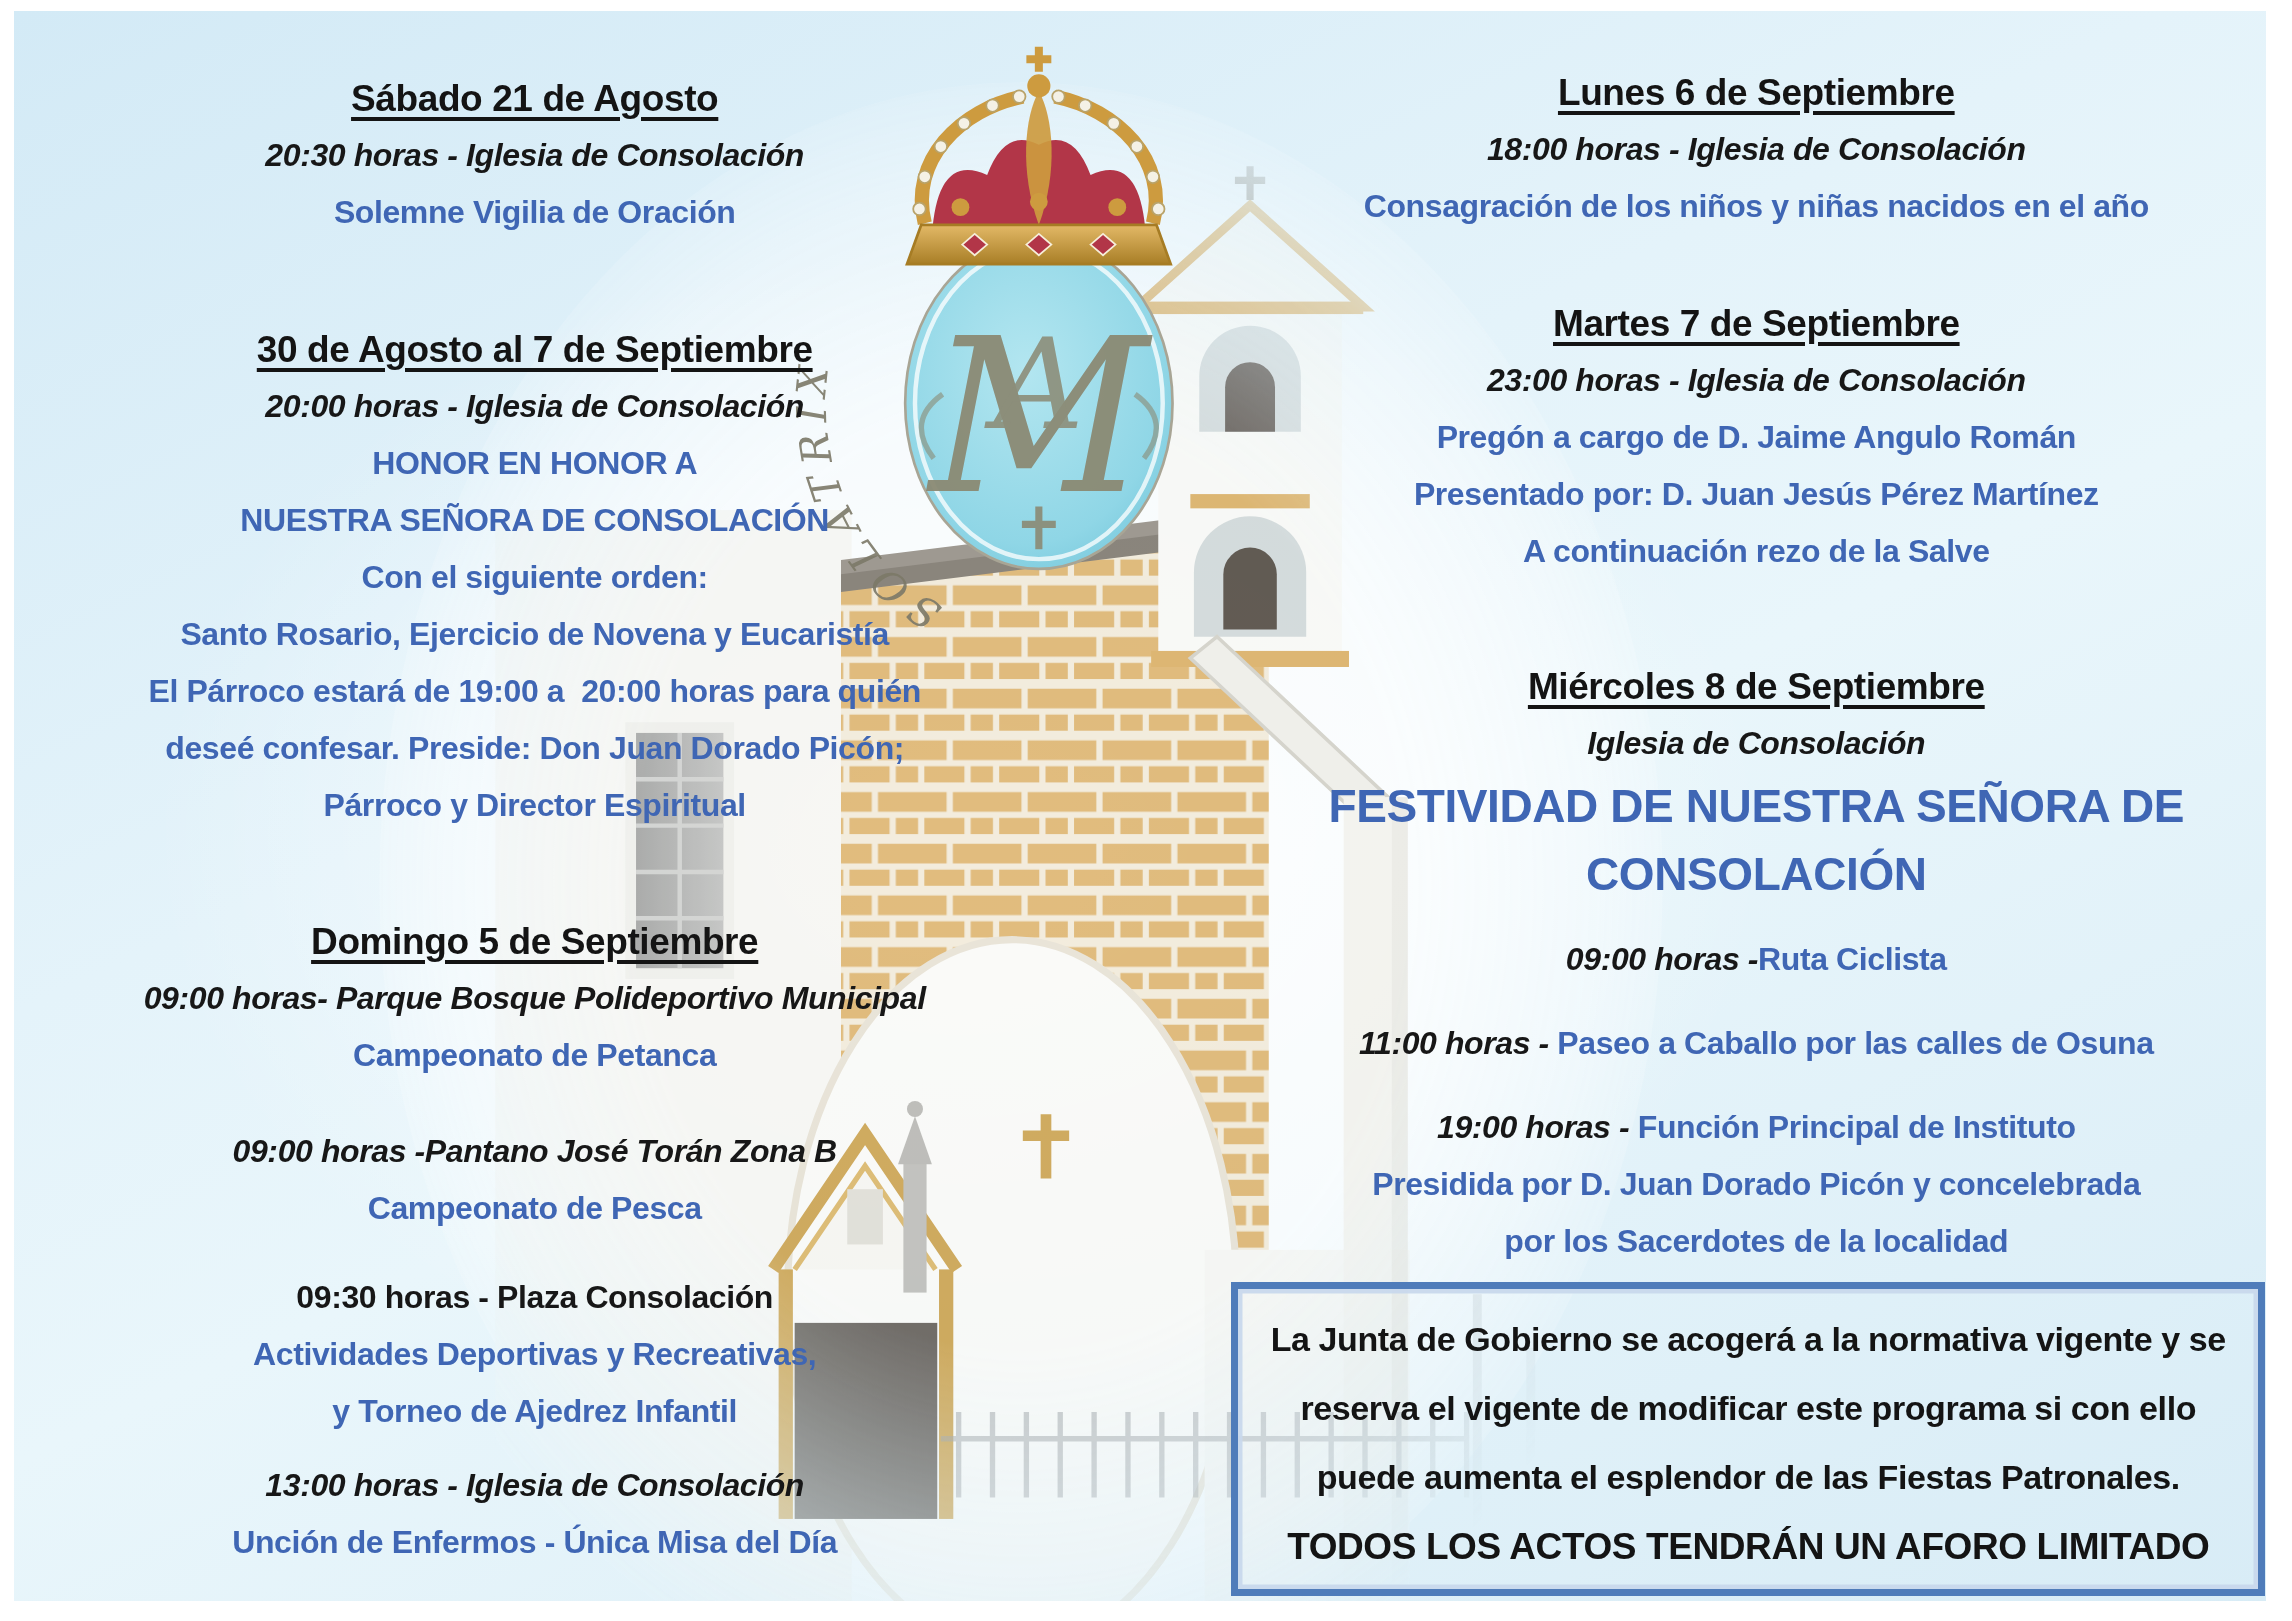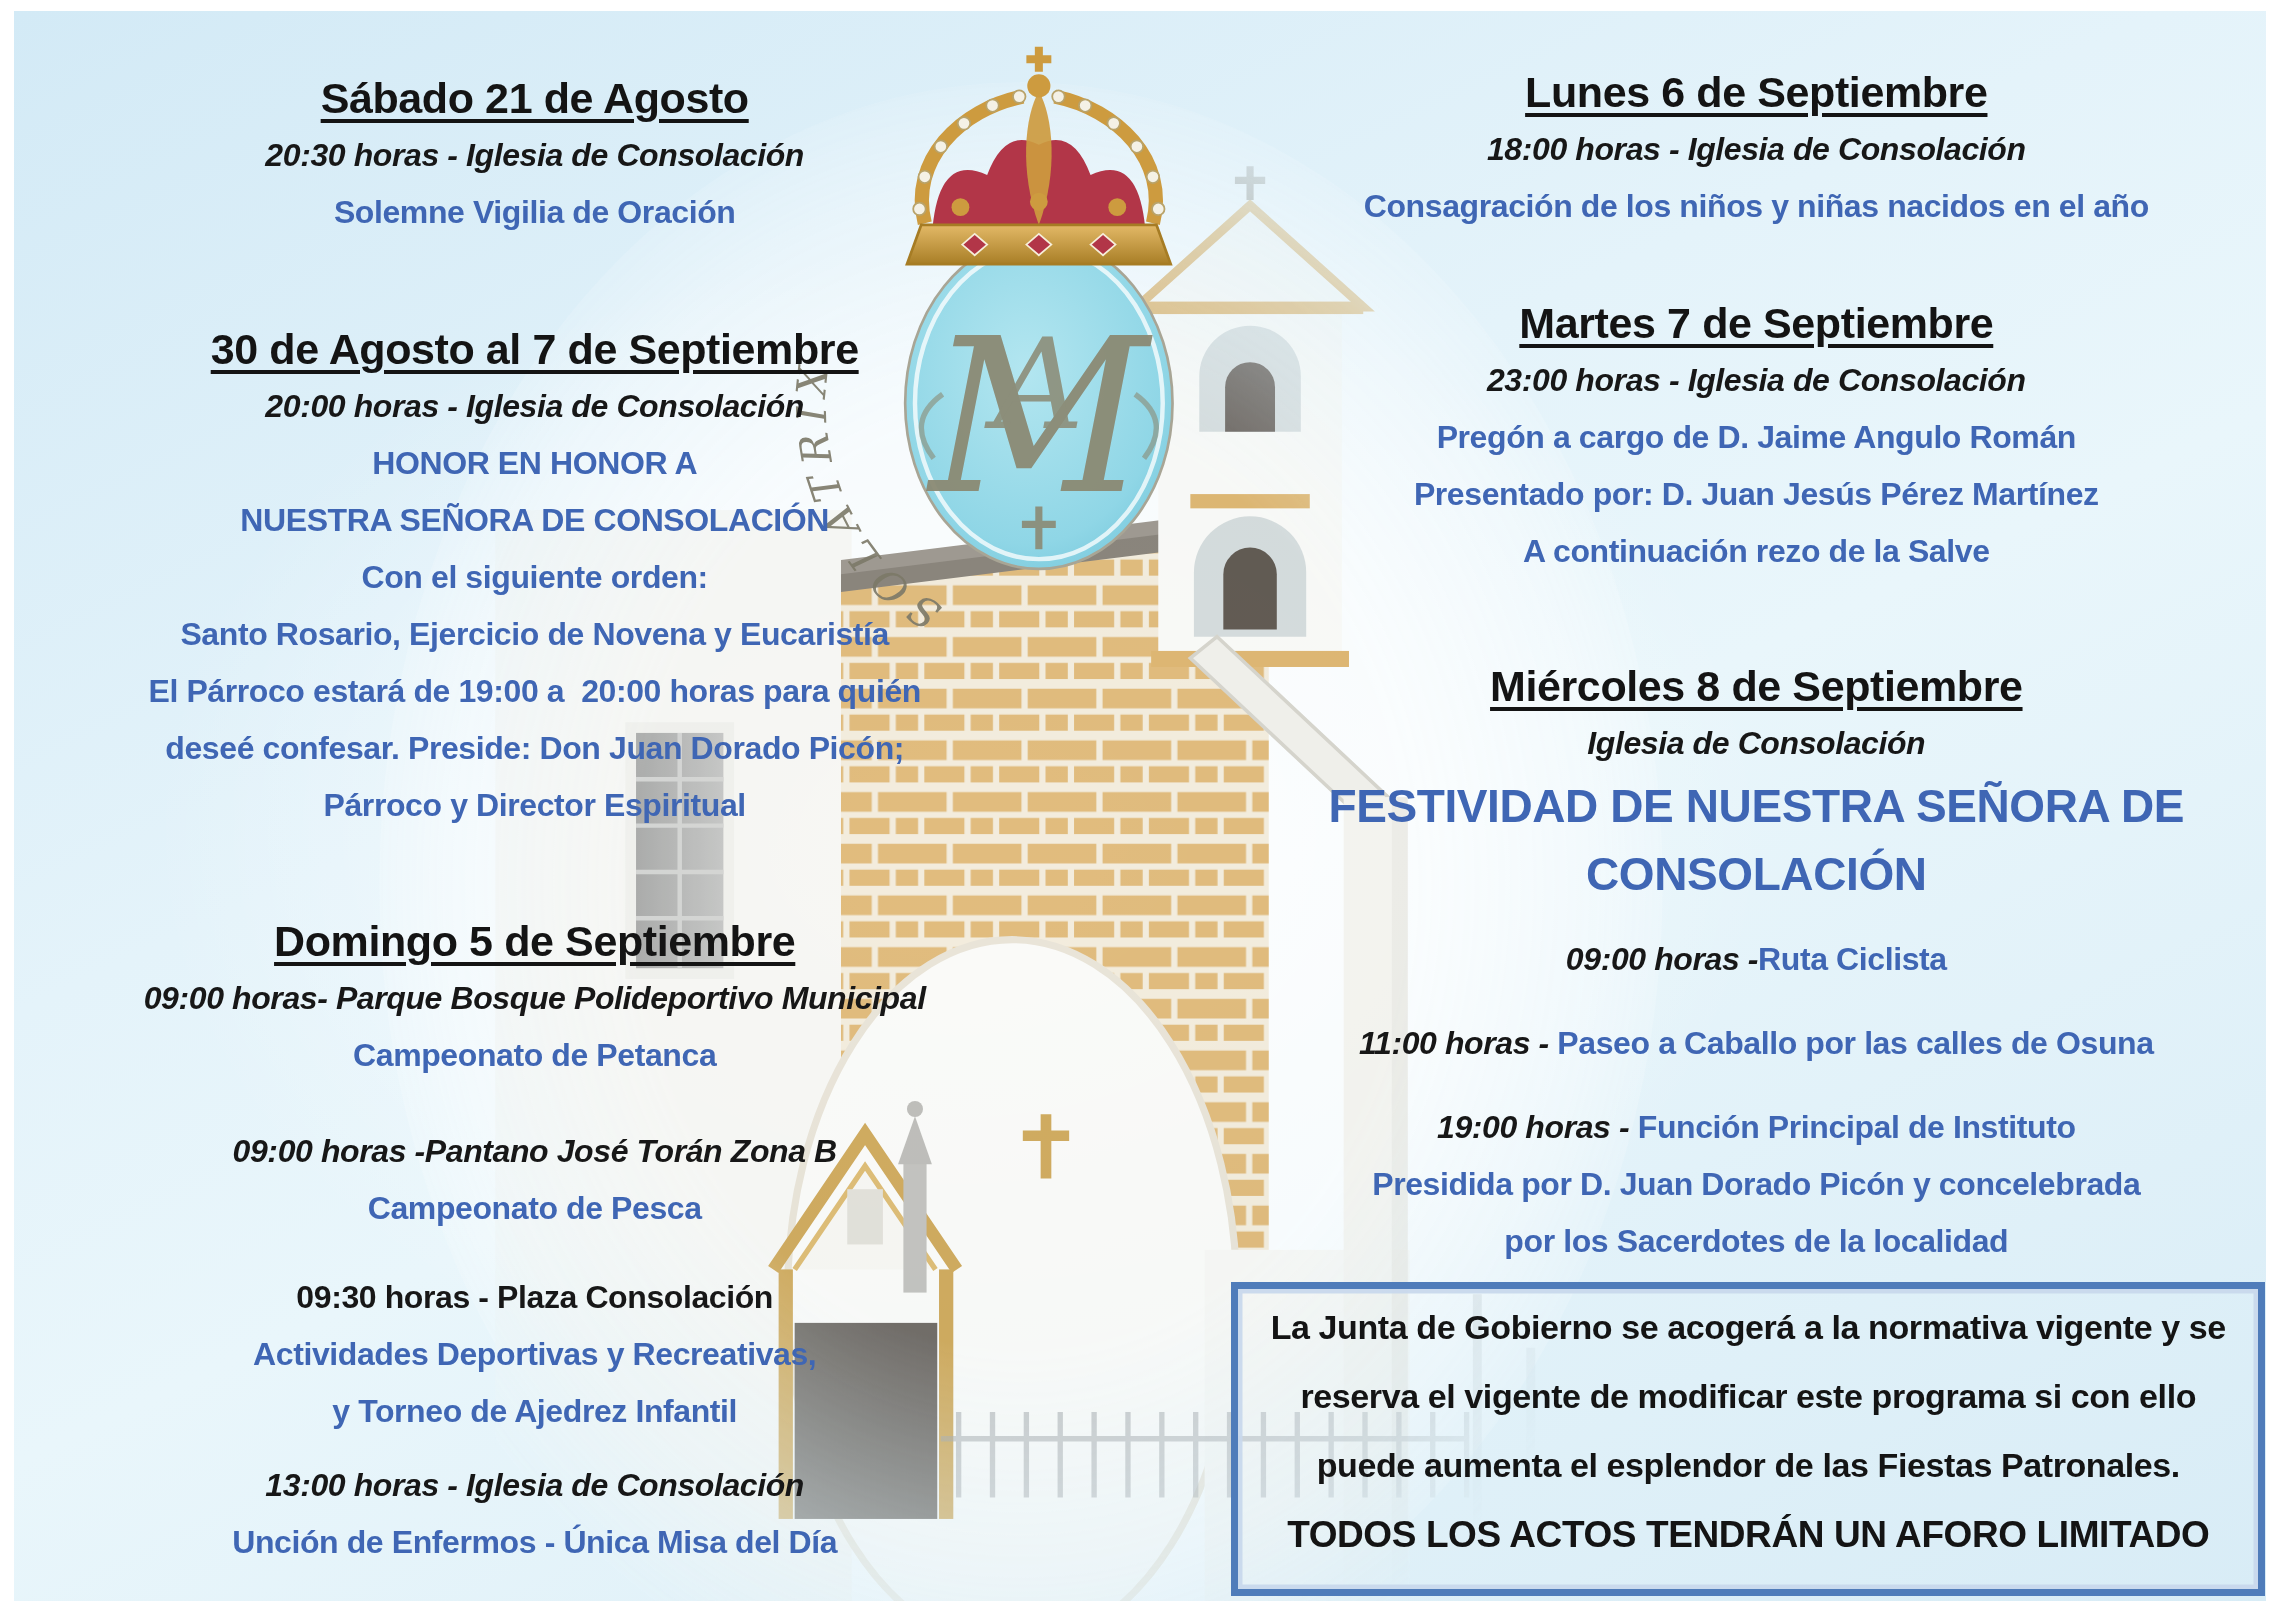--- a/index.html
+++ b/index.html
@@ -8,30 +8,30 @@
   .poster{position:absolute;left:14.3px;top:10.7px;width:2252px;height:1590px;
         background:
           radial-gradient(ellipse 1158px 847px at 42% 52%, rgba(255,255,255,0.85), rgba(255,255,255,0) 70%),
           linear-gradient(155deg,#d3eaf6 0%,#e4f3fa 38%,#e9f6fb 55%,#d8ecf6 100%);}
   svg.bg{position:absolute;left:0;top:0;width:2252px;height:1590px;}
   .col{position:absolute;text-align:center;}
   .col-left{left:21.4px;top:0;width:998px;}
   .col-right{left:1212px;top:0;width:1060px;}
   .sec{position:absolute;left:0;right:0;}
   .line{margin:0;font-size:32px;font-weight:bold;line-height:57px;letter-spacing:-0.4px;white-space:pre;}
-  .h{color:#141414;font-size:43px;text-decoration:underline;text-decoration-thickness:3.6px;text-underline-offset:6.2px;}
+  .h{color:#141414;font-size:37px;text-decoration:underline;text-decoration-thickness:3.6px;text-underline-offset:6.2px;}
   .t{color:#171717;font-style:italic;}
   .tu{color:#171717;font-style:normal;}
   .e{color:#3f66b4;}
   .big{font-size:46px;line-height:68px;}
   .gap-sm{margin-top:23px;} .gap-lg{margin-top:27px;}
   .g44{margin-top:39px;} .g36{margin-top:32px;} .g30{margin-top:17px;}
   .notice{position:absolute;left:1217px;top:1271px;width:1034px;height:314px;box-sizing:border-box;
         border:7.1px solid #4f7cba;box-shadow:inset 0 0 0 4.5px rgba(200,216,236,0.95);
-        text-align:center;padding-top:4px;}
+        text-align:center;padding-top:16px;}
   .notice p{margin:0;font-weight:bold;color:#141414;font-size:34px;line-height:69px;letter-spacing:-0.4px;white-space:pre;}
   .notice p.last{font-size:37px;}
   .zz{position:relative;z-index:2;}
 </style>
 </head>
 <body>
 
 <div class="page">
   <div class="poster">
 

